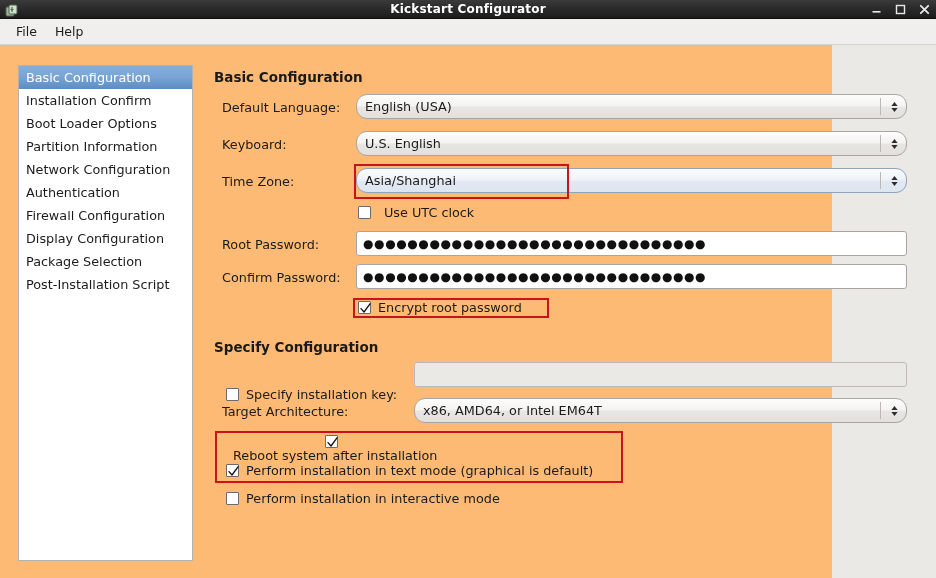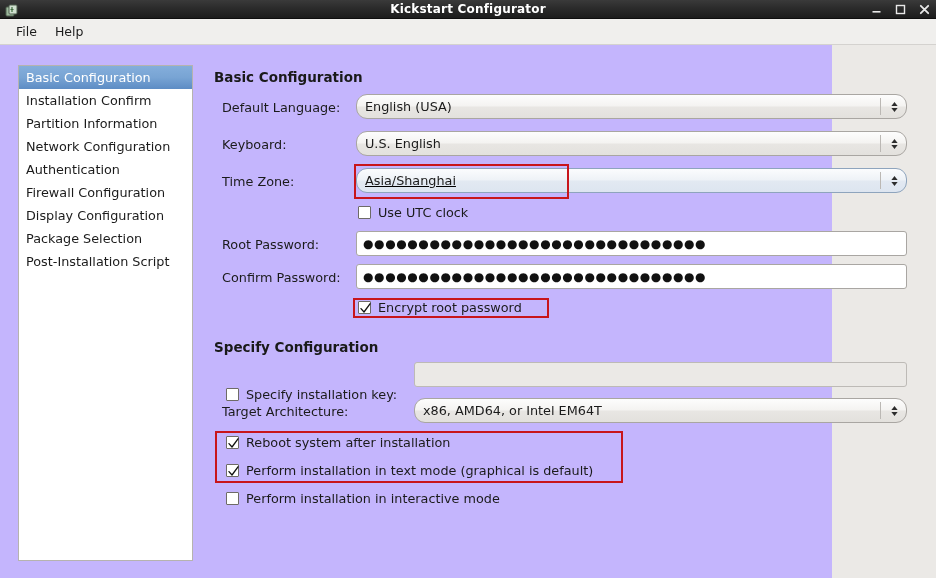--- a/index.html
+++ b/index.html
@@ -8,21 +8,21 @@
     margin: 0; padding: 0;
     width: 936px; height: 578px;
     overflow: hidden;
     background: #ebe9e6;
     font-family: "DejaVu Sans", "Liberation Sans", sans-serif;
   }
 
   #app {
     position: relative;
     width: 832px; height: 578px;
-    background: #c4b5fd;
+    background: #fdba74;
   }
 
   
   .titlebar {
     position: absolute; left: 0; top: 0;
     width: 936px; height: 19px;
     background: linear-gradient(to bottom, #3a3a3a 0%, #2b2b2b 45%, #1c1c1c 100%);
     border-bottom: 1px solid #0e0e0e;
     display: flex; align-items: center;
   }
@@ -132,21 +132,20 @@
     margin-right: 7px;
   }
   .combo .carrows {
     width: 12px; height: 17px;
     margin-right: 6px;
     display: flex; align-items: center; justify-content: center;
   }
   .combo.focused {
     background: linear-gradient(to bottom, #fbfcfd 0%, #eef2f7 48%, #e2e9f2 52%, #dde5f0 100%);
     border-color: #8ea4bd;
-    text-decoration: underline;
   }
 
   
   .entry {
     position: absolute;
     height: 25px;
     background: #ffffff;
     border: 1px solid #a9a6a2;
     border-radius: 3px;
     display: flex; align-items: center;
@@ -229,20 +228,21 @@
   </div>
 
   <div class="menubar">
     <div class="menuitem">File</div>
     <div class="menuitem">Help</div>
   </div>
 
   <div class="sidebar">
     <div class="side-item selected">Basic Configuration</div>
     <div class="side-item">Installation Confirm</div>
+    <div class="side-item">Boot Loader Options</div>
     <div class="side-item">Partition Information</div>
     <div class="side-item">Network Configuration</div>
     <div class="side-item">Authentication</div>
     <div class="side-item">Firewall Configuration</div>
     <div class="side-item">Display Configuration</div>
     <div class="side-item">Package Selection</div>
     <div class="side-item">Post-Installation Script</div>
   </div>
 
   <div class="main">
@@ -279,21 +279,21 @@
       <span class="csep"></span>
       <span class="carrows">
         <svg width="9" height="14" viewBox="0 0 9 14">
           <path d="M4.5 2 L7.6 6 L1.4 6 Z" fill="#2c2c2c"></path>
           <path d="M4.5 12 L7.6 8 L1.4 8 Z" fill="#2c2c2c"></path>
         </svg>
       </span>
     </div>
     <div class="annot" style="left:354px; top:164px; width:215px; height:35px;"></div>
 
-    <div class="chkrow" style="left:358px; top:205px;">
+    <div class="chkrow" style="left:358px; top:205px;gap:6px;">
       <span class="cbox"></span>
       <span class="clabel">Use UTC clock</span>
     </div>
 
     <div class="flabel" style="left:222px; top:237px;">Root Password:</div>
     <div class="entry" style="left:356px; top:231px; width:551px;">
       <span class="etext">●●●●●●●●●●●●●●●●●●●●●●●●●●●●●●●</span>
     </div>
 
     <div class="flabel" style="left:222px; top:270px;">Confirm Password:</div>
@@ -326,21 +326,21 @@
       <span class="ctext">x86, AMD64, or Intel EM64T</span>
       <span class="csep"></span>
       <span class="carrows">
         <svg width="9" height="14" viewBox="0 0 9 14">
           <path d="M4.5 2 L7.6 6 L1.4 6 Z" fill="#2c2c2c"></path>
           <path d="M4.5 12 L7.6 8 L1.4 8 Z" fill="#2c2c2c"></path>
         </svg>
       </span>
     </div>
 
-    <div class="chkrow" style="left:226px; top:435px;">
+    <div class="chkrow" style="left:226px; top:435px;flex-direction:column;">
       <span class="cbox">
         <svg width="13" height="13" viewBox="0 0 13 13">
           <path d="M2 6.6 L5 10 L11 1.8" stroke="#111" stroke-width="1.3" fill="none" stroke-linecap="round" stroke-linejoin="round"></path>
         </svg>
       </span>
       <span class="clabel">Reboot system after installation</span>
     </div>
 
     <div class="chkrow" style="left:226px; top:463px;">
       <span class="cbox">

